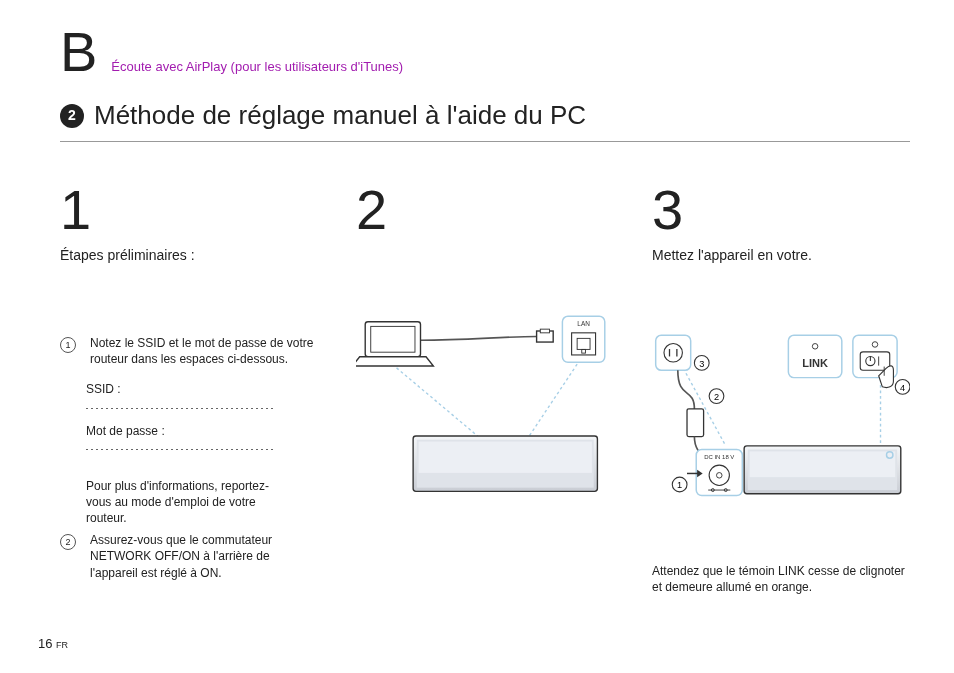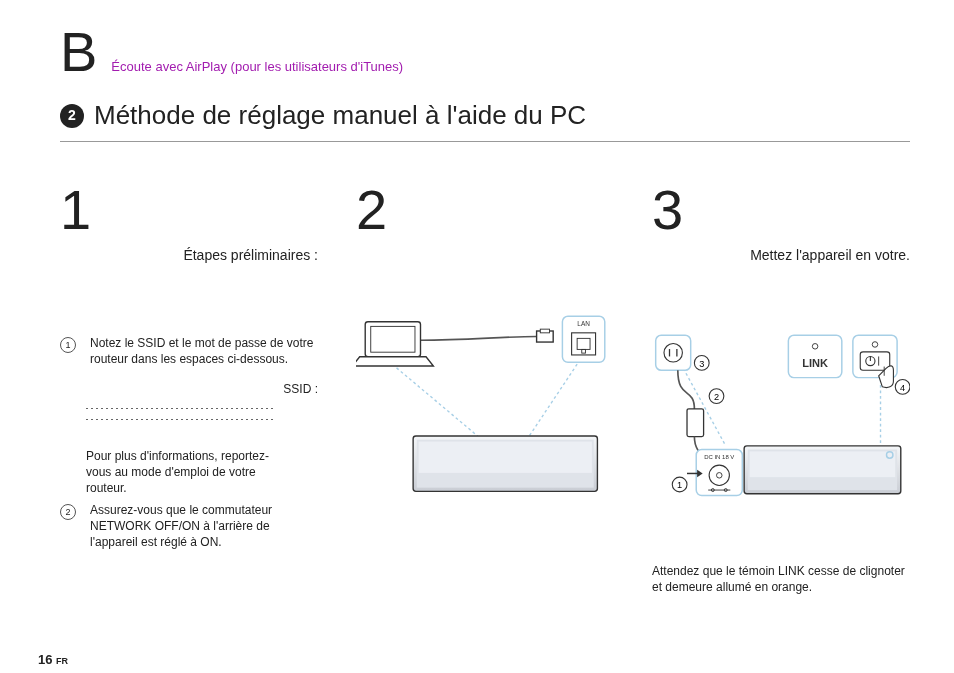--- a/index.html
+++ b/index.html
@@ -73,21 +73,20 @@
   }
   .big-num {
     font-size: 56px;
     font-weight: 300;
     line-height: 1;
     margin-bottom: 8px;
   }
   .col-body {
     font-size: 14px;
     font-weight: 300;
-    text-align: right;
   }
   .ol-mark {
     display: inline-flex;
     width: 14px;
     height: 14px;
     border: 1px solid #555;
     border-radius: 50%;
     align-items: center;
     justify-content: center;
     font-size: 9px;
@@ -101,40 +100,39 @@
   }
   .sub-text {
     font-size: 12px;
     font-weight: 300;
     margin-left: 6px;
   }
   .field-label {
     font-size: 12px;
     margin-left: 26px;
     margin-top: 14px;
-    text-align: right;
   }
   .dot-line {
     margin: 10px 0 0 26px;
     height: 1px;
     width: 190px;
     background-image: repeating-linear-gradient(to right, #666 0 2px, transparent 2px 5px);
   }
   .footnote {
     font-size: 12px;
     margin-top: 28px;
     margin-left: 26px;
     width: 206px;
   }
   .page-num {
     position: absolute;
     left: 38px;
-    bottom: 4px;
+    bottom: 20px;
     font-size: 13px;
-    font-weight: 700;
+    font-weight: 400;
   }
   .page-suffix {
     font-size: 9px;
   }
   .diagram {
     margin-top: 62px;
     width: 100%;
     height: 210px;
   }
   .note3 {
@@ -167,20 +165,21 @@
       <div style="height:68px;"></div>
 
       <div class="sub-item">
         <span class="ol-mark">1</span>
         <span class="sub-text">Notez le SSID et le mot de passe de votre routeur dans les espaces ci-dessous.</span>
       </div>
 
       <div class="field-label">SSID :</div>
       <div class="dot-line"></div>
 
+      <div class="field-label">Mot de passe :</div>
       <div class="dot-line"></div>
 
       <div class="footnote">Pour plus d'informations, reportez-vous au mode d'emploi de votre routeur.</div>
 
       <div class="sub-item" style="margin-top:6px;">
         <span class="ol-mark">2</span>
         <span class="sub-text">Assurez-vous que le commutateur NETWORK OFF/ON à l'arrière de l'appareil est réglé à ON.</span>
       </div>
     </div>
 

